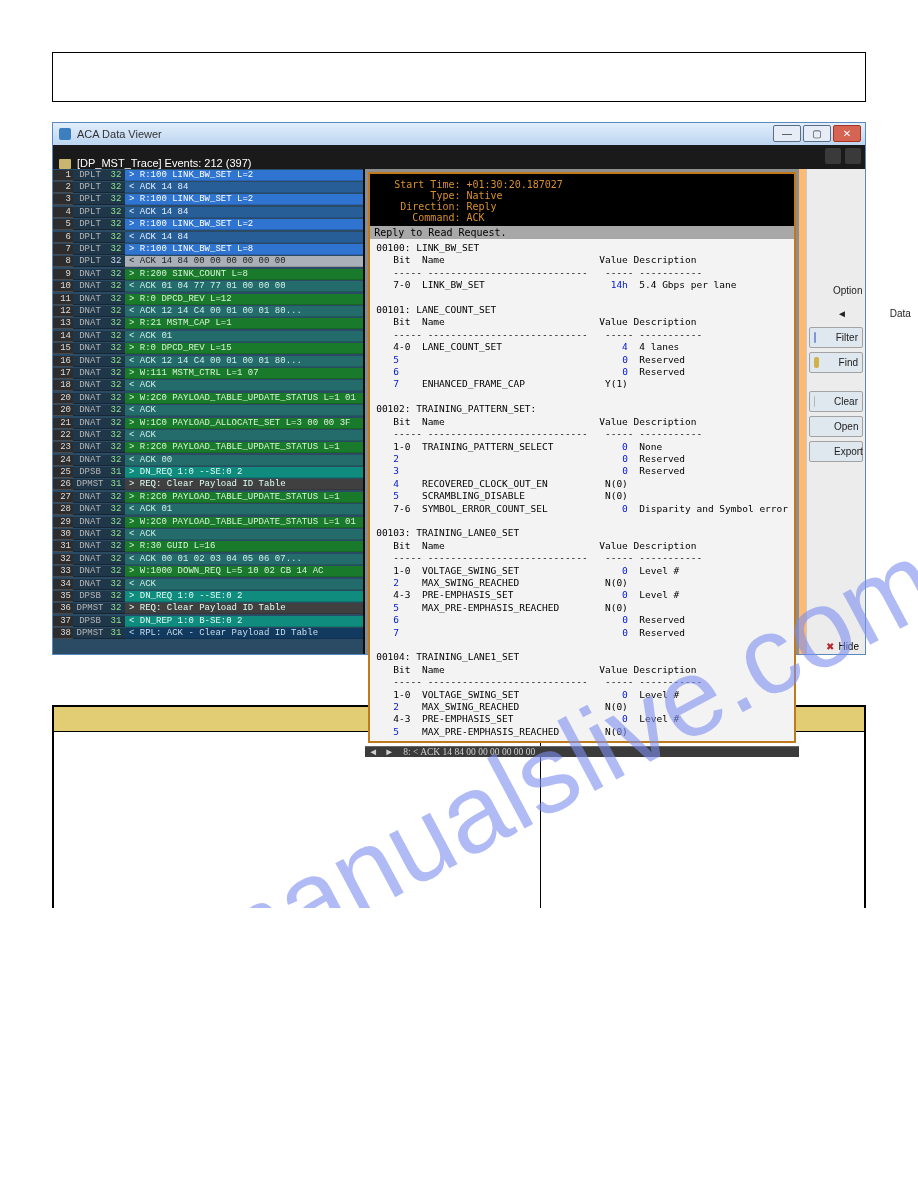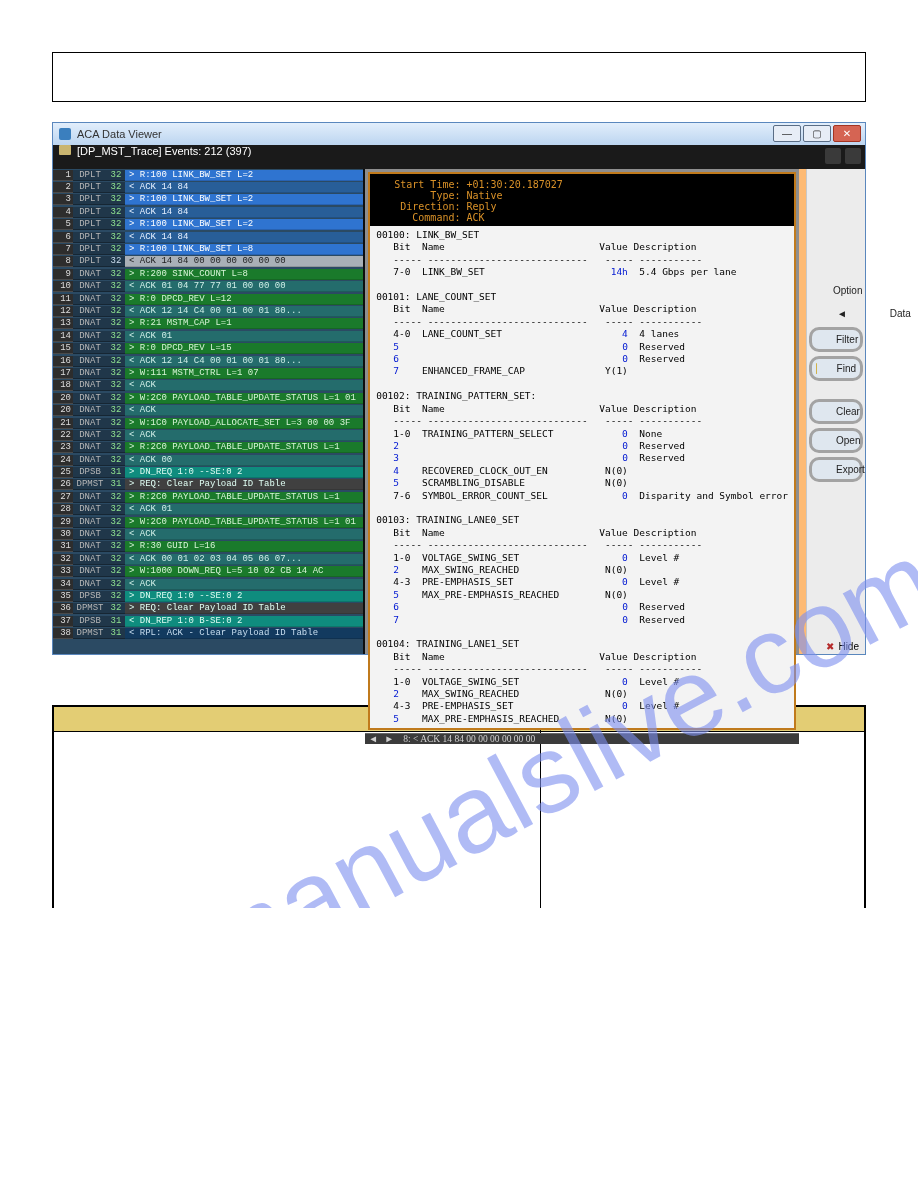--- a/index.html
+++ b/index.html
@@ -13,21 +13,21 @@
 
 .win{border:1px solid #5a87bd}
 .win-title{background:linear-gradient(#e2eefb,#bcd5f0);height:22px;display:flex;align-items:center;font-size:11px;color:#333;padding:0 6px;position:relative}
 .win-title .icon{width:12px;height:12px;background:#3b7fbe;margin-right:6px;border-radius:2px}
 .win-ctrls{position:absolute;right:4px;top:2px;display:flex;gap:2px}
 .win-btn{width:26px;height:15px;border:1px solid #5a6d85;border-radius:2px;font-size:8px;display:flex;align-items:center;justify-content:center;background:#e7edf6;font-family:Arial}
 .win-btn.close{background:#d56453;color:#fff;border-color:#a33423}
 .win-mini-icon{font-size:10px;line-height:1}
 
 
-.tb{background:#1a1a1a;height:24px;display:flex;align-items:flex-start;color:#fff;font-size:11px;padding:0 6px;position:relative}
+.tb{background:#1a1a1a;height:24px;display:flex;align-items:flex-end;color:#fff;font-size:11px;padding:0 6px;position:relative}
 .tb .folder{width:12px;height:10px;background:#c9b570;margin-right:6px;border-radius:1px}
 .tb-icons{position:absolute;right:4px;top:3px;display:flex;gap:4px}
 .tb-ico{width:16px;height:16px;background:#3a3a3a;border-radius:2px}
 
 
 .split{display:flex;height:485px;background:#8e8e8e}
 
 
 .events{width:315px;background:#2b4a63;border-right:2px solid #0d0d0d;overflow:hidden;font-family:"Consolas","Courier New",monospace;font-size:9px;color:#cbead0;position:relative}
 .erow{display:flex;height:12.4px;align-items:center;white-space:nowrap}
@@ -54,21 +54,21 @@
 .sub{background:#a8a8a8;color:#000;font-family:"Consolas",monospace;font-size:10px;padding:1px 4px}
 .regtxt{background:#f3f3f3;font-family:"Consolas",monospace;font-size:9.5px;color:#000;padding:3px 6px;flex:1;overflow:hidden;white-space:pre;line-height:12.4px}
 .dscroll{height:14px;background:#3b3b3b;border-top:1px solid #666;display:flex;align-items:center;font-family:Consolas;font-size:9.5px;color:#ccc}
 .dscroll .arrow{width:16px;text-align:center;color:#cfcfcf}
 .dscroll .msg{padding-left:6px;color:#d0d0d0}
 
 
 .side{width:58px;background:#ececec;border-left:1px solid #c8c8c8;padding-top:110px;display:flex;flex-direction:column}
 .sbtn{display:flex;align-items:center;font-size:10px;color:#222;padding:4px 4px;margin:2px 2px;gap:20px}
 .sbtn .dot{width:11px;height:11px;border-radius:2px}
-.sbtn.accent{background:#dfe7ef;border:3px solid #a3a3a3;border-radius:10px}
+.sbtn.accent{background:#dfe7ef;border:1px solid #a3a3a3;border-radius:2px}
 .side .spacer{height:14px}
 .bottom-hide{position:absolute;right:0;bottom:0;display:flex;align-items:center;font-size:10px;gap:4px;padding:2px 6px}
 
 
 .tbl{border:1px solid #000;margin-top:50px}
 .thead td{background:#e3cd74;height:22px;border:1px solid #000}
 .thead td:first-child{width:60%}
 .tbody td{border:1px solid #000;height:360px;vertical-align:top}
 table{border-collapse:collapse;width:100%}
 
@@ -344,20 +344,21 @@
         </div>
 
       <div class="decode">
         <div class="decode-outer">
           <div class="dhdr">
             <div>    Start Time: +01:30:20.187027</div>
             <div>          Type: Native</div>
             <div>     Direction: Reply</div>
             <div>       Command: ACK</div>
           </div>
+          <div class="sub">Reply to Read Request.</div>
           <div class="regtxt" id="regtxt">00100: LINK_BW_SET
    Bit  Name                           Value Description
    ----- ----------------------------   ----- -----------
    7-0  LINK_BW_SET                      <span class="blue">14h</span>  5.4 Gbps per lane
 
 00101: LANE_COUNT_SET
    Bit  Name                           Value Description
    ----- ----------------------------   ----- -----------
    4-0  LANE_COUNT_SET                     <span class="blue">4</span>  4 lanes
    <span class="blue">5</span>                                       <span class="blue">0</span>  Reserved

